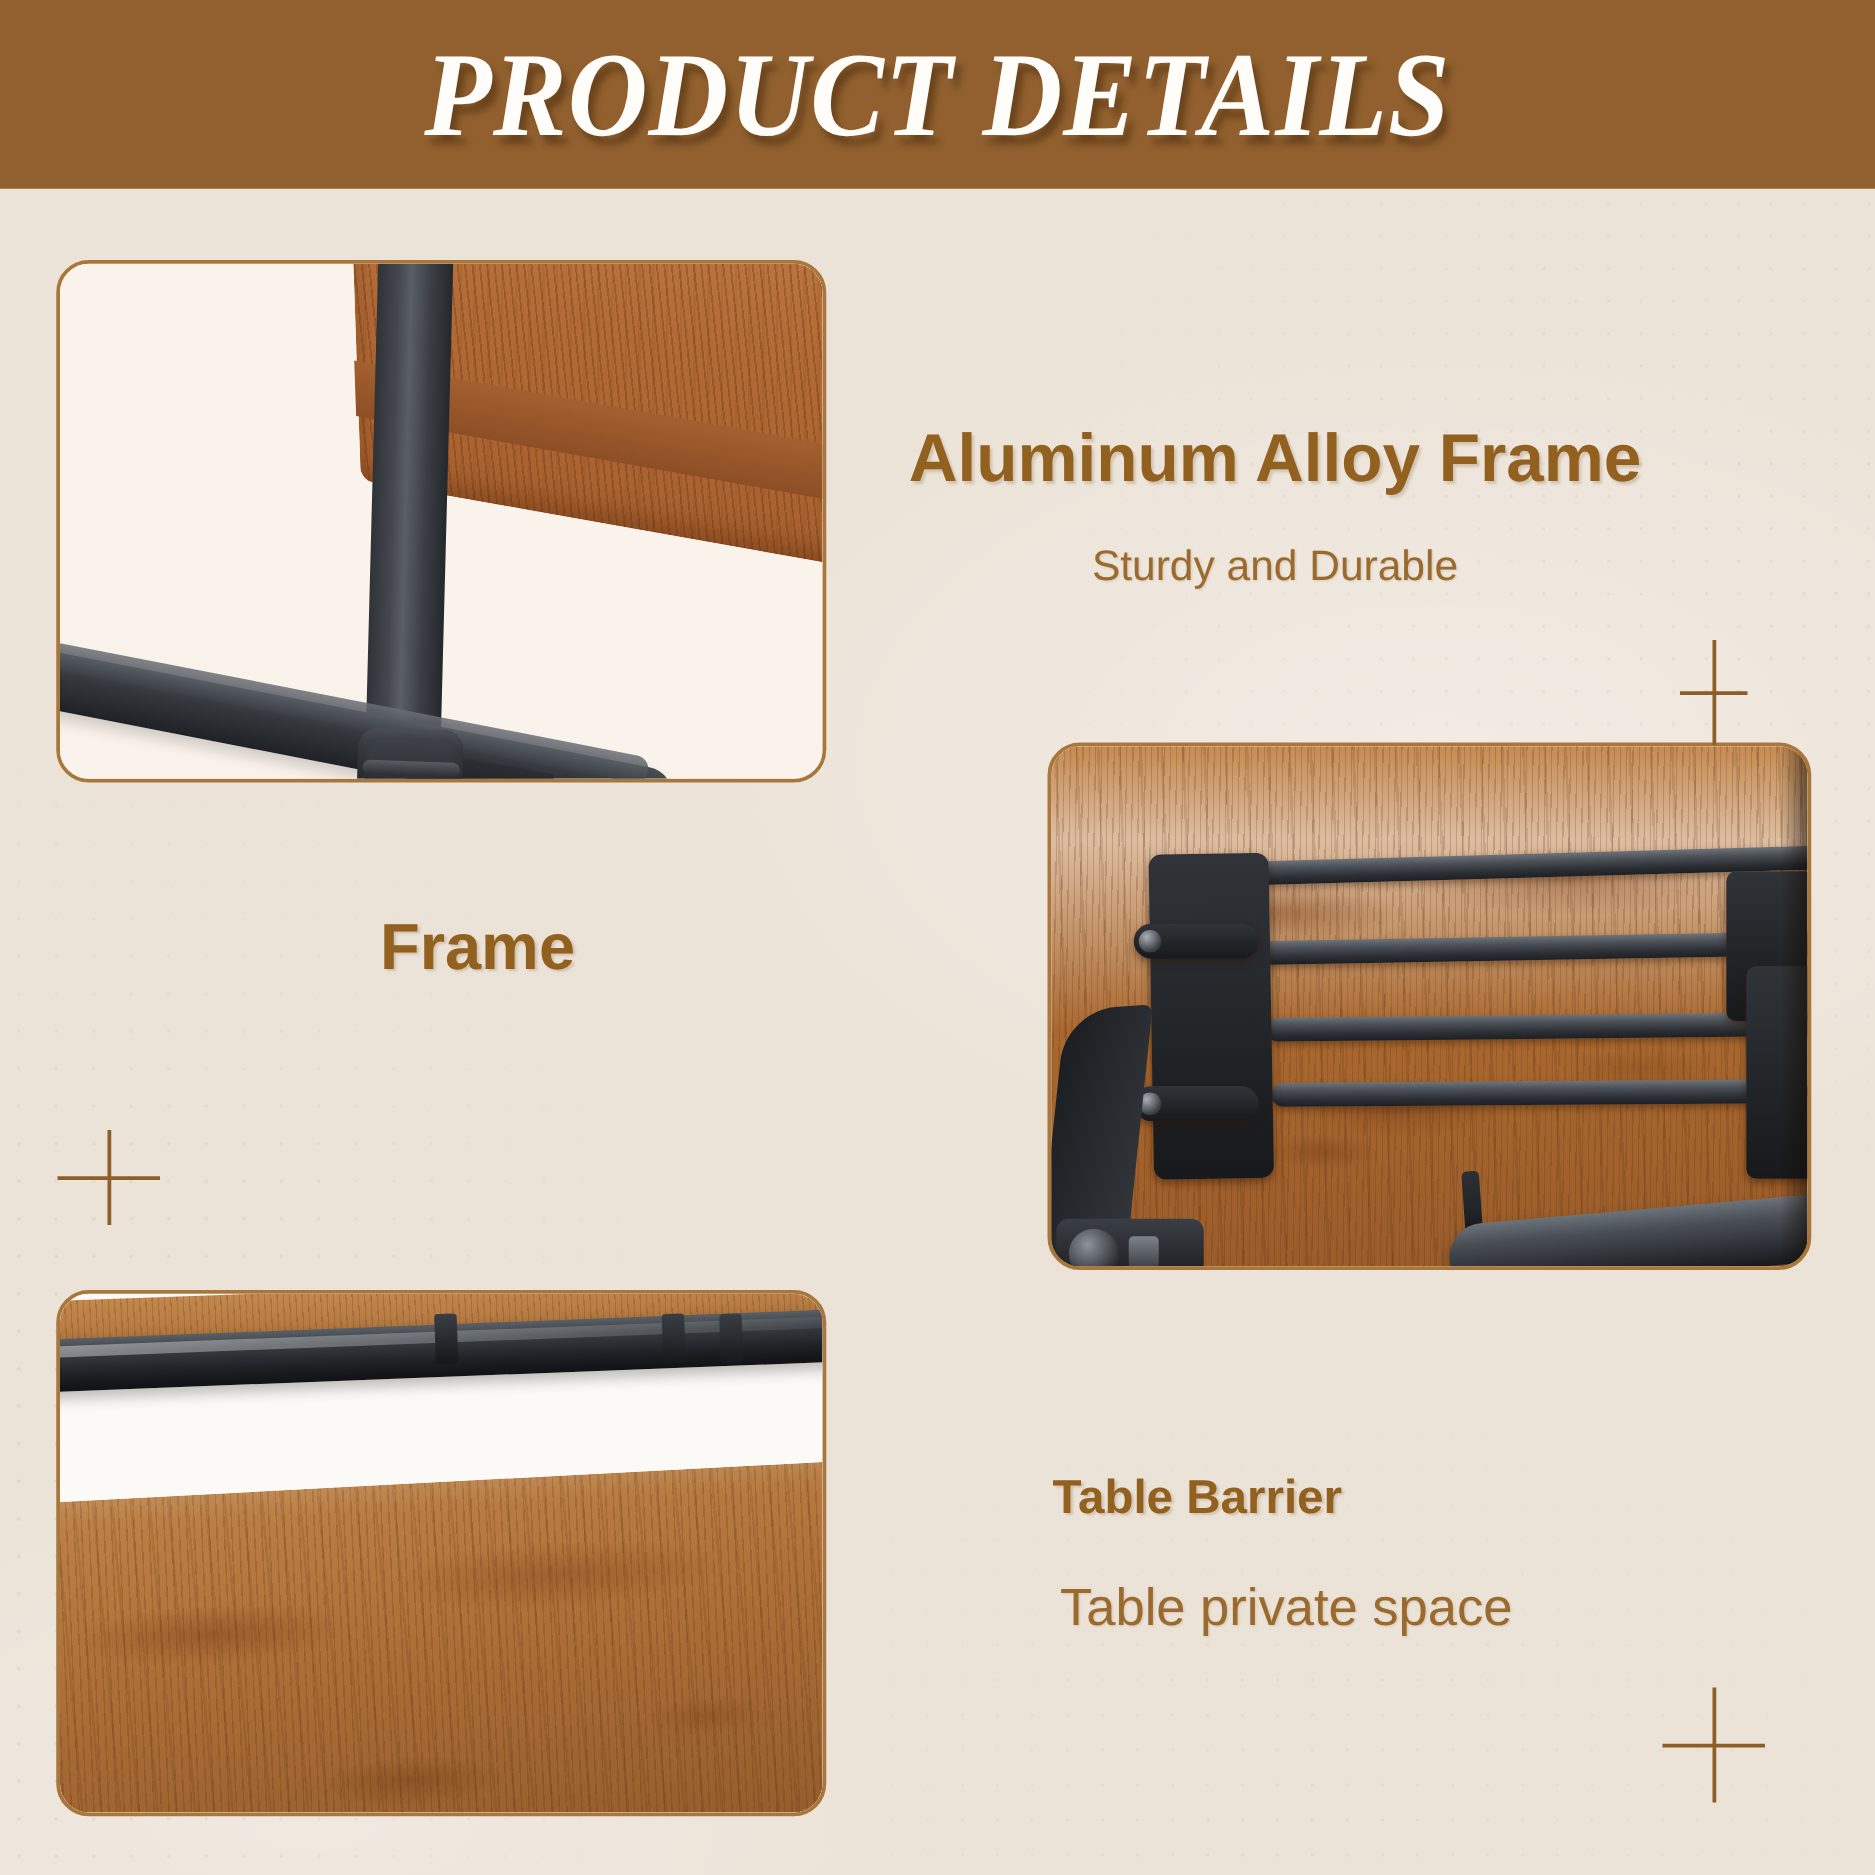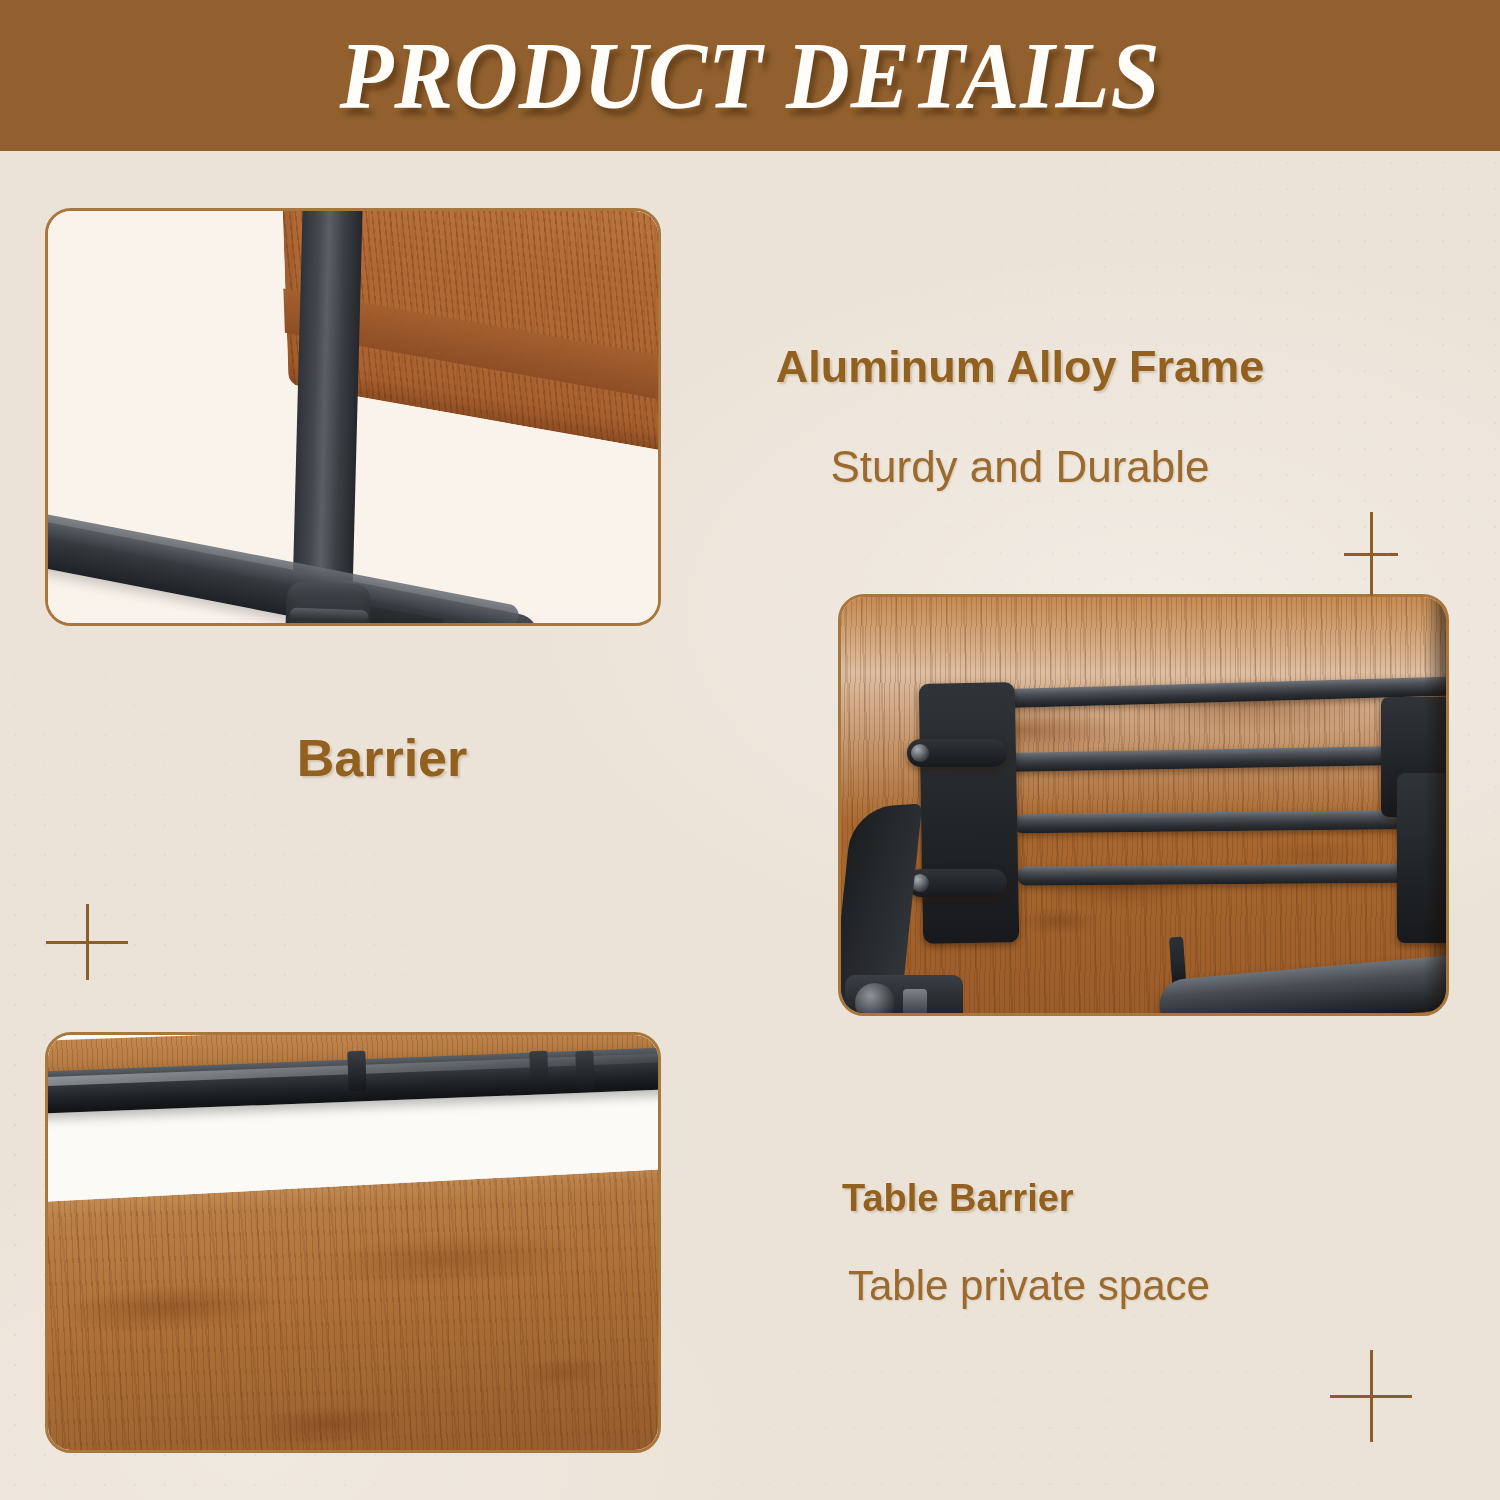--- a/index.html
+++ b/index.html
@@ -319,22 +319,22 @@
     text-shadow:2px 2px 2px rgba(120,80,30,.22);
   }
   .txt-sub {
     font-weight:400;
     color:#9A6A2E;
     white-space:nowrap;
     text-shadow:1px 1px 2px rgba(120,80,30,.18);
   }
 
   #txt-alloy { left:700px; top:336px; width:640px; text-align:center; }
-  #txt-alloy .txt-title { font-size:45px; line-height:62px; }
-  #txt-alloy .txt-sub   { font-size:44px; line-height:54px; margin-top:42px; }
+  #txt-alloy .txt-title { font-size:54px; line-height:62px; }
+  #txt-alloy .txt-sub   { font-size:34px; line-height:54px; margin-top:28px; }
 
   #txt-drawer { left:48px; top:728px; width:668px; text-align:center; }
   #txt-drawer .txt-title { font-size:52px; line-height:60px; }
   #txt-drawer .txt-sub   { font-size:42px; line-height:52px; margin-top:30px; }
 
   #txt-barrier { left:790px; top:1168px; width:600px; text-align:left; padding-left:52px; }
   #txt-barrier .txt-title { font-size:38px; line-height:60px; }
   #txt-barrier .txt-sub   { font-size:42px; line-height:52px; margin-top:32px; padding-left:6px; }
 
   
@@ -416,21 +416,21 @@
       <div class="p3-tabletop-grain"></div>
     </div>
   </div>
 
   <div class="txt-block" id="txt-alloy">
     <div class="txt-title">Aluminum Alloy Frame</div>
     <div class="txt-sub">Sturdy and Durable</div>
   </div>
 
   <div class="txt-block" id="txt-drawer">
-    <div class="txt-title">Barrier</div>
+    <div class="txt-title">Frame</div>
   </div>
 
   <div class="txt-block" id="txt-barrier">
     <div class="txt-title">Table Barrier</div>
     <div class="txt-sub">Table private space</div>
   </div>
 
   <div class="plus" id="plus-1">
     <i class="h"></i>
       <i class="v"></i>

